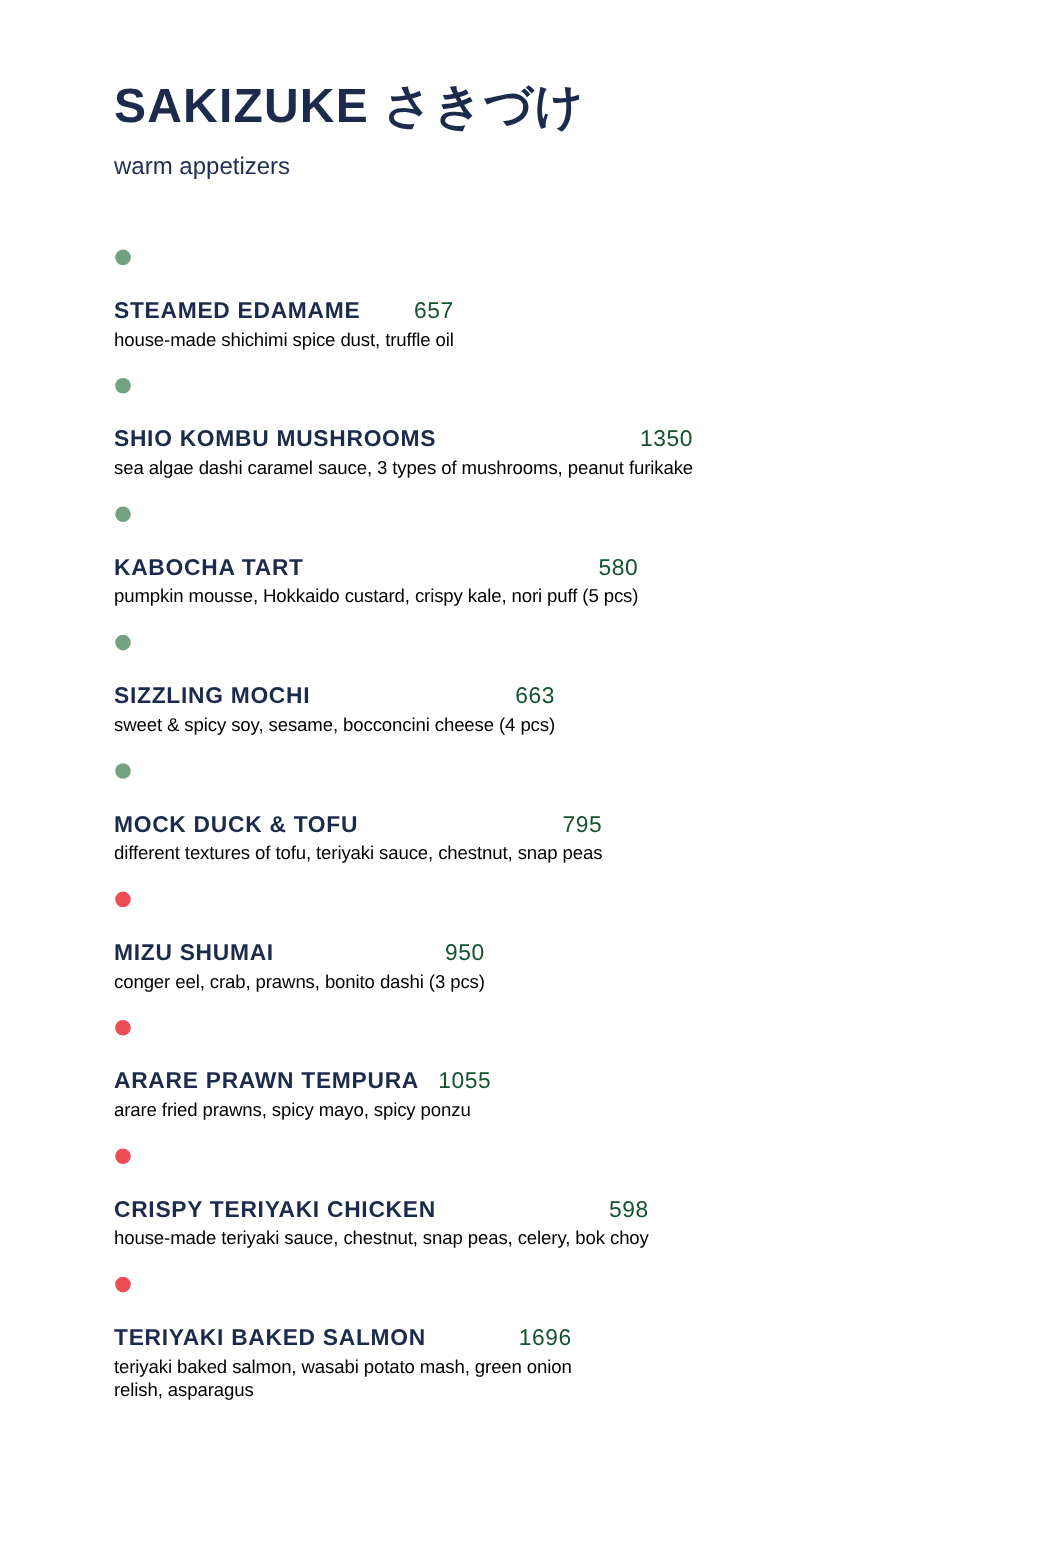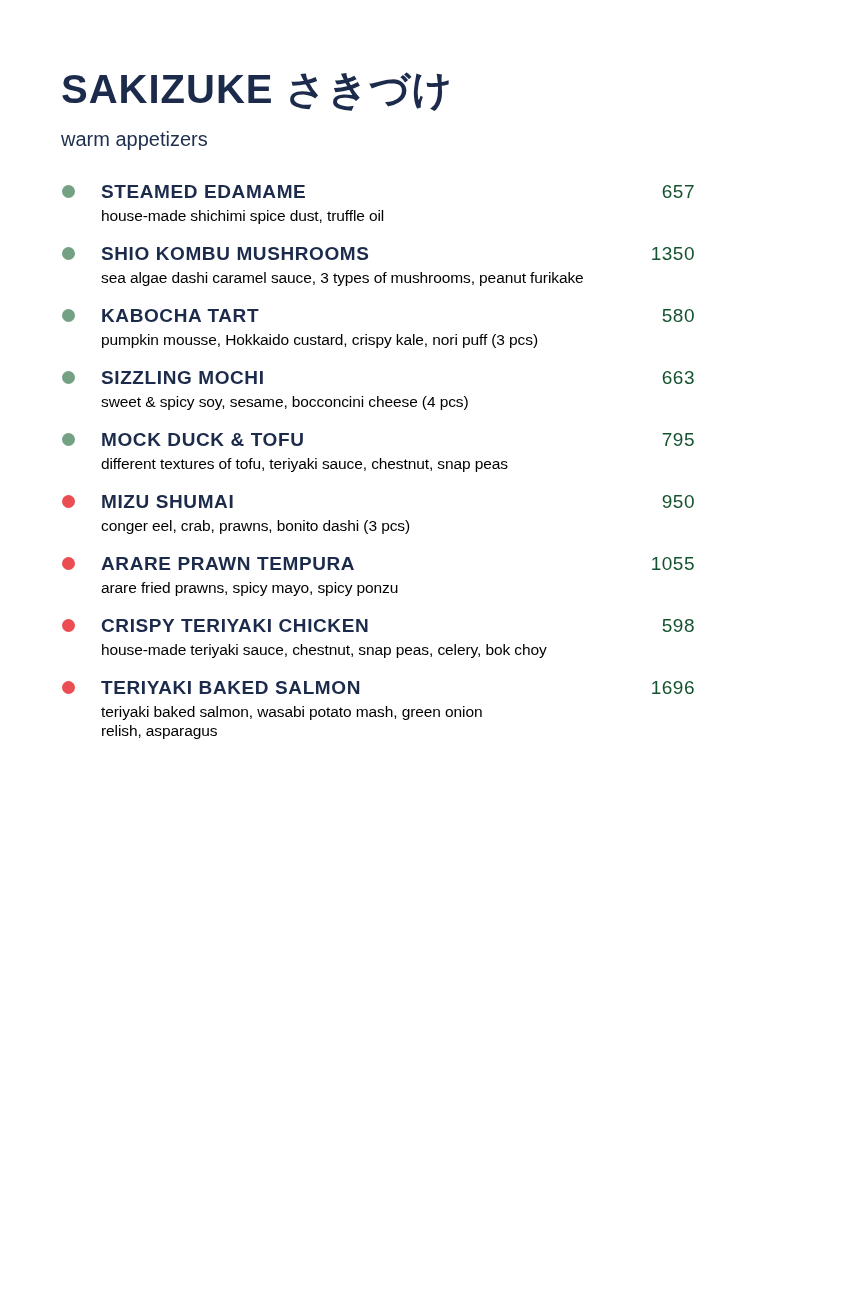--- a/index.html
+++ b/index.html
@@ -5,43 +5,44 @@
   html, body { margin: 0; padding: 0; }
   body {
     width: 864px; height: 1296px;
     background: #ffffff;
     font-family: "Liberation Sans", sans-serif;
     color: #1c2b4b;
   }
   .page {
     box-sizing: border-box;
     width: 776px; height: 1296px;
-    padding: 66px 81px 0 61px;
+    padding: 66px 81px 0 95px;
     background: #ffffff;
     overflow: hidden;
   }
   .title {
     margin: 0 0 15px 0;
     font-size: 40px;
     font-weight: 800;
     letter-spacing: 1px;
     line-height: 1.15;
     color: #1c2b4b;
   }
   .subtitle {
-    margin: 0 0 29px 0;
+    margin: 0 0 52px 0;
     font-size: 20px;
     font-weight: 400;
     line-height: 1.2;
     color: #20304f;
   }
   .item {
     display: flex;
     align-items: flex-start;
     margin-bottom: 17px;
+    flex-direction: column;
   }
   .dot-col {
     flex: 0 0 40px;
     width: 40px;
     padding-top: 5px;
   }
   .dot {
     display: block;
     width: 13px; height: 13px;
     margin-left: 1px;
@@ -114,21 +115,21 @@
 
   <div class="item">
     <span class="dot-col">
       <span class="dot" style="background: rgb(116, 161, 131);"></span>
     </span>
     <div class="item-main">
       <div class="item-top">
         <span class="item-name">KABOCHA TART</span>
         <span class="item-price">580</span>
       </div>
-      <div class="item-desc">pumpkin mousse, Hokkaido custard, crispy kale, nori puff (3 pcs)</div>
+      <div class="item-desc">pumpkin mousse, Hokkaido custard, crispy kale, nori puff (5 pcs)</div>
     </div>
   </div>
 
   <div class="item">
     <span class="dot-col">
       <span class="dot" style="background: rgb(116, 161, 131);"></span>
     </span>
     <div class="item-main">
       <div class="item-top">
         <span class="item-name">SIZZLING MOCHI</span>

